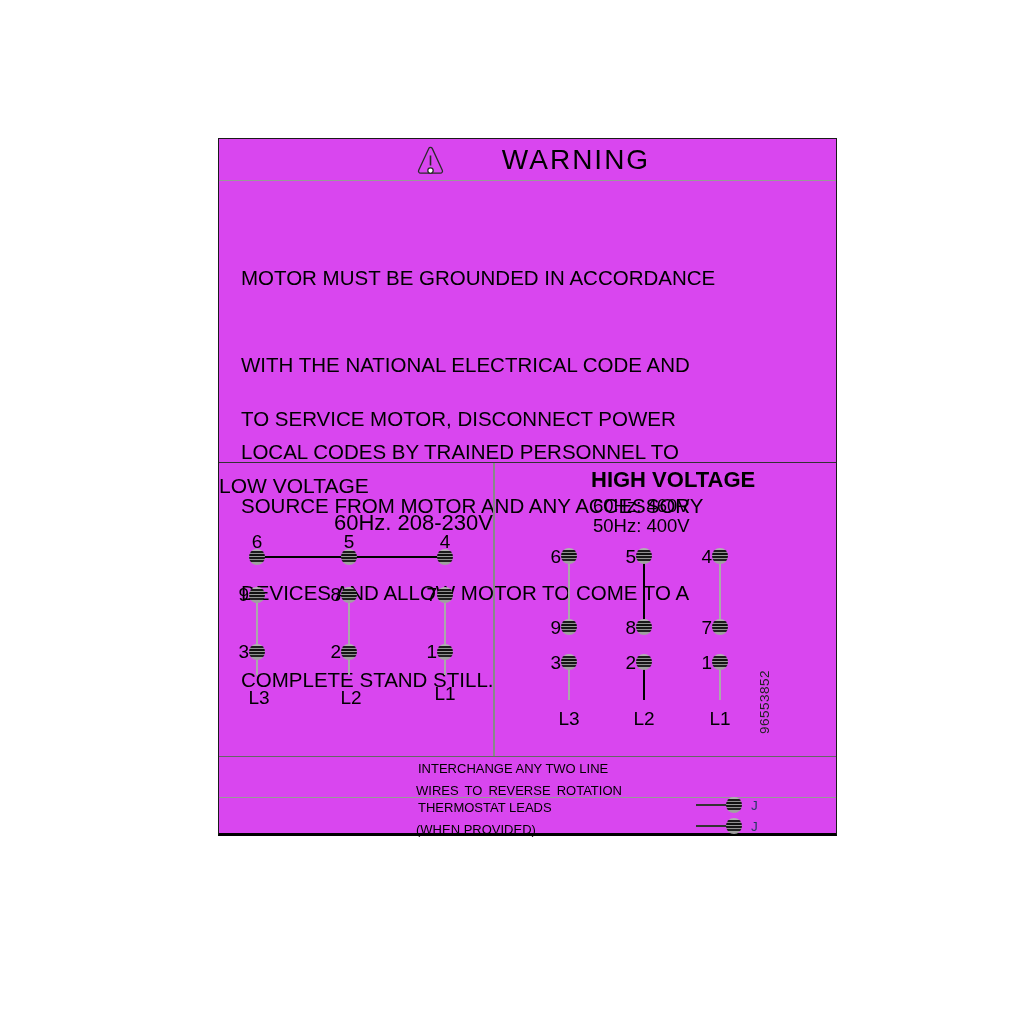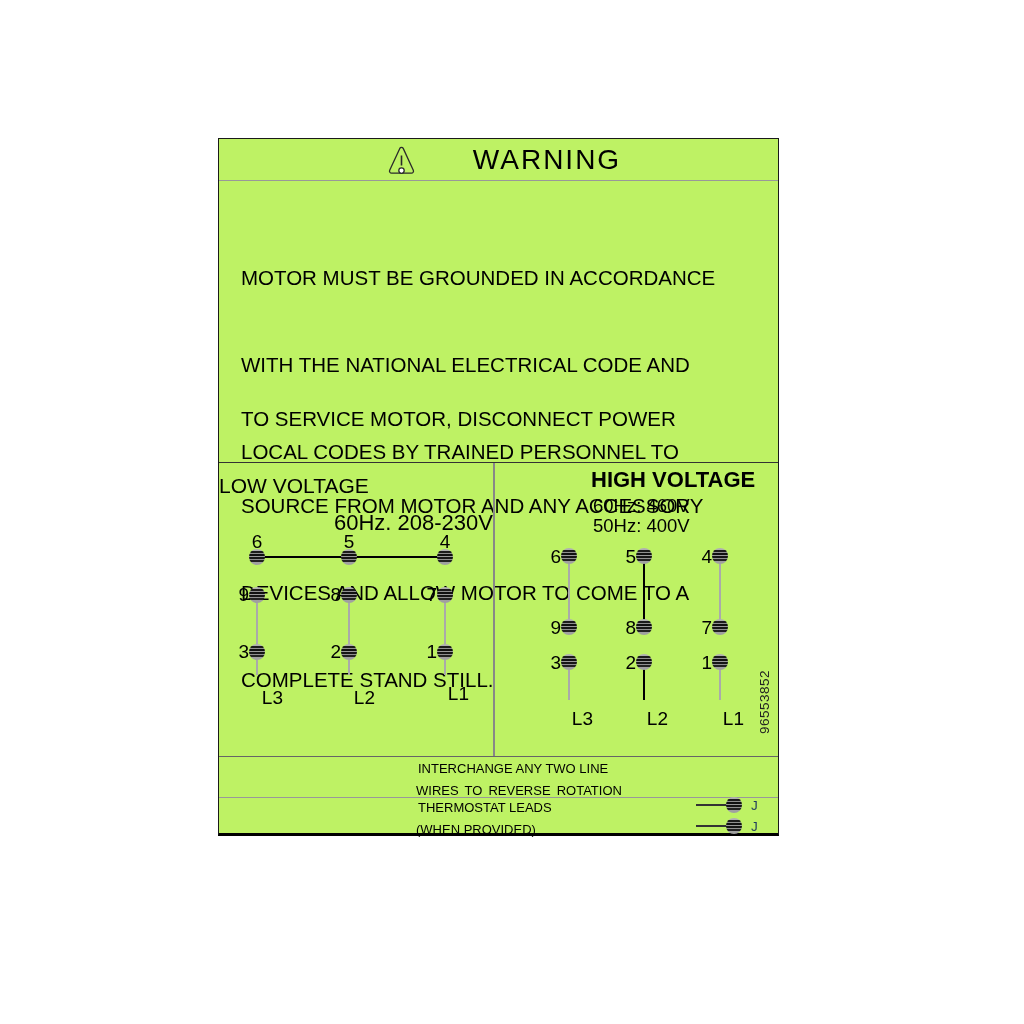--- a/index.html
+++ b/index.html
@@ -2,22 +2,22 @@
 <html><head>
 <meta charset="utf-8">
 <style>
   html,body { margin:0; padding:0; }
   .page {
     position:relative; width:1024px; height:1024px; background:#ffffff;
     font-family:"Liberation Sans", sans-serif; color:#000;
     overflow:hidden;
   }
   .label-box {
-    position:absolute; left:218px; top:138px; width:561px; height:698px;
-    border:1px solid #1a1a1a; border-bottom:3px solid #000; background:#bef264;
+    position:absolute; left:218px; top:138px; width:619px; height:698px;
+    border:1px solid #1a1a1a; border-bottom:3px solid #000; background:#d946ef;
     box-sizing:border-box;
   }
   
   .hdr {
     position:absolute; left:0; top:0; width:100%; height:42px;
     border-bottom:1px solid #999; box-sizing:border-box;
     display:flex; align-items:center; justify-content:center; gap:46px;
   }
   .hdr .title { font-size:28px; letter-spacing:2px; transform:translateX(12px); }
   .hdr svg { display:block; transform:translateY(1px); }
@@ -49,21 +49,21 @@
   
   .dot {
     position:absolute; width:16px; height:16px; border-radius:50%;
     background:linear-gradient(to bottom,
       #b0b0b0 0 2px, #1c1c1c 2px 4px, #8f8f8f 4px 5px, #111 5px 7px,
       #9a9a9a 7px 8px, #161616 8px 10px, #8f8f8f 10px 11px, #222 11px 13px, #a0a0a0 13px 16px);
   }
   .num { position:absolute; font-size:19px; }
   .num.above { width:28px; text-align:center; }
   .num.left  { width:22px; text-align:right; }
-  .llabel { position:absolute; width:48px; text-align:right; font-size:19px; }
+  .llabel { position:absolute; width:48px; text-align:center; font-size:19px; }
   .serial {
     position:absolute; left:234px; top:204px; width:70px; height:70px;
     display:flex; align-items:center; justify-content:center;
     transform:rotate(-90deg); font-size:13.5px; color:#222; letter-spacing:0.5px;
   }
   
   .notes {
     position:absolute; left:0; top:617px; width:100%; height:81px;
     border-top:1px solid #666; box-sizing:border-box;
   }

